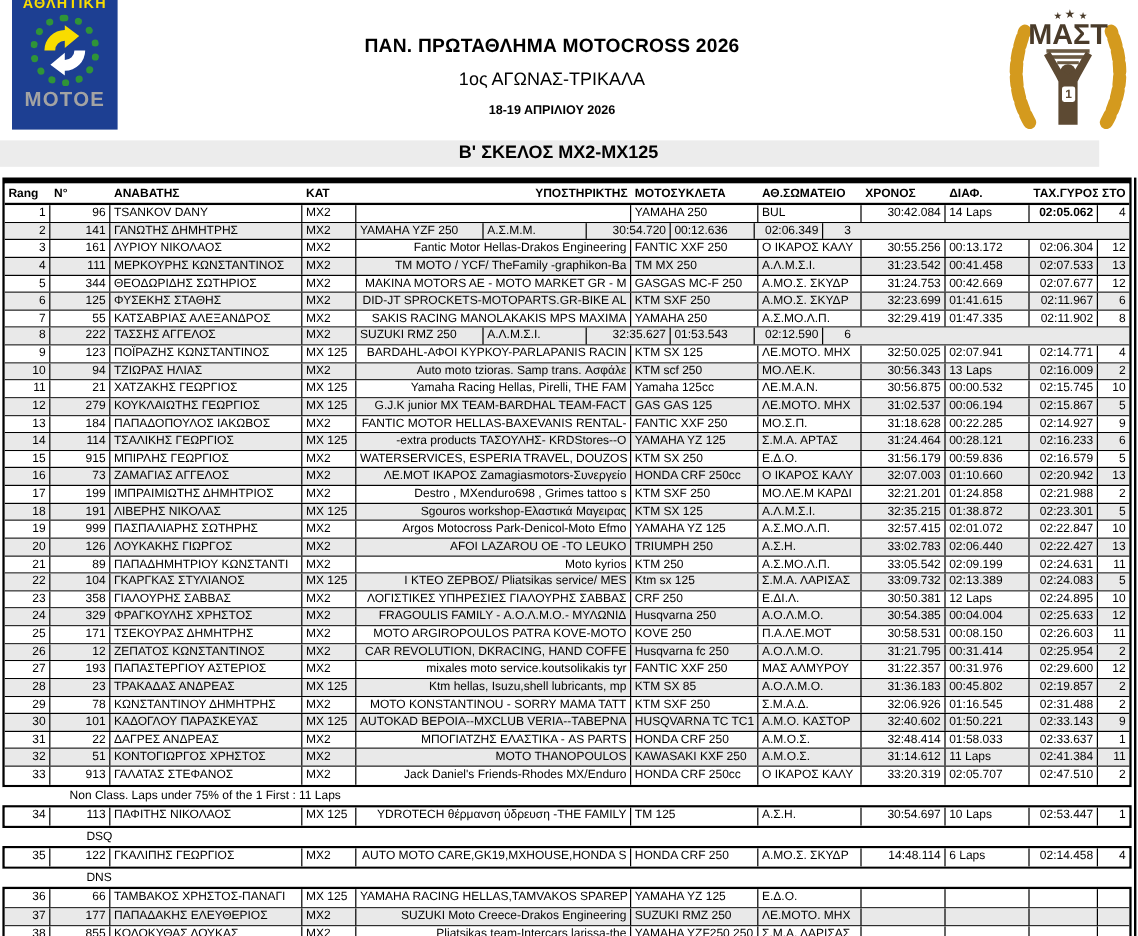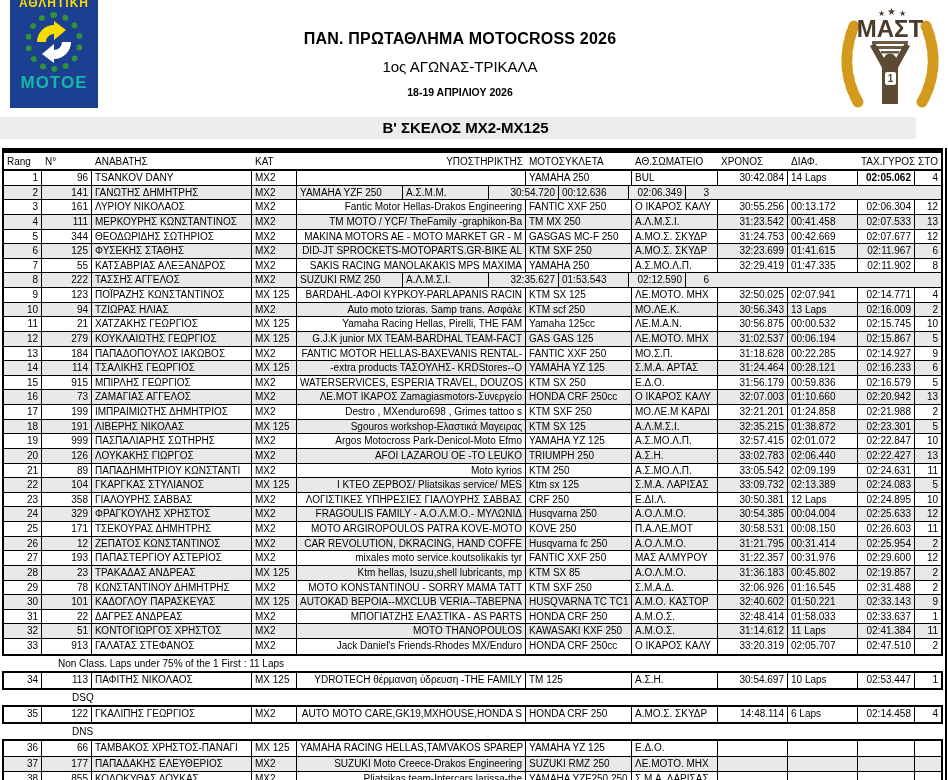--- a/index.html
+++ b/index.html
@@ -23,32 +23,32 @@
     padding-left: 15px;
   }
 
   
   .motoe { position: absolute; left: 10px; top: 0; width: 88px; height: 108px;
            background: #1d3f92; overflow: hidden; text-align: center; }
   .motoe .toptext { color: #f8dc00; font-weight: bold; font-size: 12px; letter-spacing: 1px;
                     margin-top: -4px; white-space: nowrap; }
   .motoe .wreath { width: 58px; height: 60px; margin: 2px auto 0; border: 6px dotted #2f9438;
                    border-radius: 50%; background: #1d3f92; display: flex; align-items: center; justify-content: center; }
-  .motoe .bottomtext { color: #14b8a6; font-weight: bold; font-size: 17px; letter-spacing: 1px;
+  .motoe .bottomtext { color: #a3a3a3; font-weight: bold; font-size: 17px; letter-spacing: 1px;
                        margin-top: 1px; }
 
   
   .mast { position: absolute; left: 834px; top: 4px; width: 112px; height: 112px; }
 
   
   .results { position: absolute; left: 2px; top: 148px; width: 941px; }
   .tblock { border: 2px solid #000; }
   .tblock.main { border-top: 5px solid #000; }
   .thead { display: flex; height: 18px; border-bottom: 2px solid #000; background: #fff; }
-  .thead .cell { font-weight: normal; border-right: none; }
+  .thead .cell { font-weight: bold; border-right: none; }
   .trow { display: flex; height: 14.64px; background: #fff; border-bottom: 1px solid #000; }
   .tblock .trow:last-child { border-bottom: none; }
   .trow.stripe { background: #e9e9e9; }
   .trow-b .trow { height: 15.4px; }
   .cell {
     font-size: 10px; line-height: 13.6px; padding: 0 3px;
     border-right: 1px solid #000; overflow: hidden; white-space: nowrap;
   }
   .thead .cell { line-height: 17px; }
   .cell:last-child { border-right: none; }

